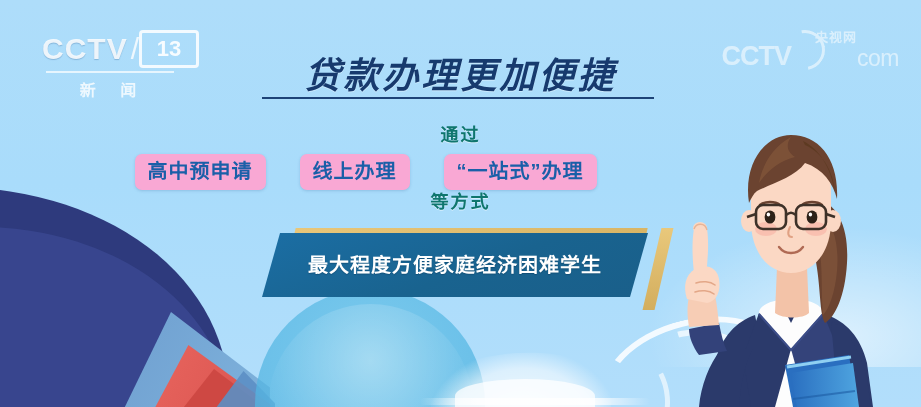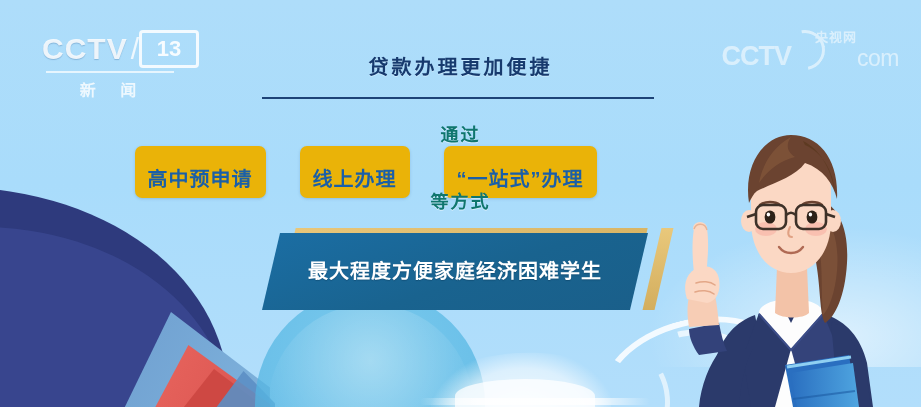--- a/index.html
+++ b/index.html
@@ -203,26 +203,27 @@
   .watermark .wm-cn { font-size: 13px; letter-spacing: 1px; line-height: 1.1; font-weight: 700; }
   .watermark .wm-com { font-size: 23px; font-weight: 400; line-height: 1; letter-spacing: -.5px; margin-top: 16px; }
 
   
   .headline-wrap {
     position: absolute; left: 0; top: 56px; width: 921px;
     text-align: center;
   }
   .headline {
     display: inline-block;
-    font-size: 20px;
+    font-size: 36px;
     font-weight: 700;
     letter-spacing: 3px;
     color: #173a6e;
     line-height: 1.1;
     text-shadow: 0 1px 0 rgba(255,255,255,.35);
+    font-style: italic;
   }
   .headline-rule {
     position: absolute; left: 262px; top: 97px;
     width: 392px; height: 2px;
     background: #1d4377;
   }
 
   
   .ghost-label {
     position: absolute;
@@ -237,30 +238,31 @@
 
   
   .tag-row {
     position: absolute; left: 0; top: 146px; width: 921px;
     display: flex; justify-content: center; align-items: center;
     gap: 34px;
     padding-right: 190px;
     box-sizing: border-box;
   }
   .tag {
-    background: #eab308;
+    background: #f9a8d4;
     color: #1a5fa8;
     font-size: 20px;
     font-weight: 700;
     letter-spacing: 1px;
-    padding: 22px 13px 7px;
+    padding: 6px 13px 7px;
     border-radius: 7px;
     box-shadow: 0 1px 3px rgba(40,90,140,.22);
     white-space: nowrap;
     line-height: 1.15;
+    margin-top: 8px;
   }
 
   
   .banner {
     position: absolute;
     left: 262px; top: 228px;
     width: 398px; height: 82px;
   }
   .banner-gold-top {
     position: absolute;
@@ -272,21 +274,21 @@
   .banner-gold-right {
     position: absolute;
     right: -4px; top: 0;
     width: 12px; height: 82px;
     background: linear-gradient(180deg, #e9c87b 0%, #d3ae5e 100%);
     transform: skewX(-13deg);
   }
   .banner-body {
     position: absolute;
     left: 0; top: 5px;
-    width: 386px; height: 77px;
+    width: 386px; height: 64px;
     background: linear-gradient(160deg, #1b6ea4 0%, #19638f 55%, #1a5f8a 100%);
     clip-path: polygon(18px 0, 100% 0, calc(100% - 18px) 100%, 0 100%);
     display: flex; flex-direction: column;
     align-items: center; justify-content: center;
     gap: 2px;
   }
   .banner-line {
     color: #ffffff;
     font-size: 20px;
     font-weight: 700;

